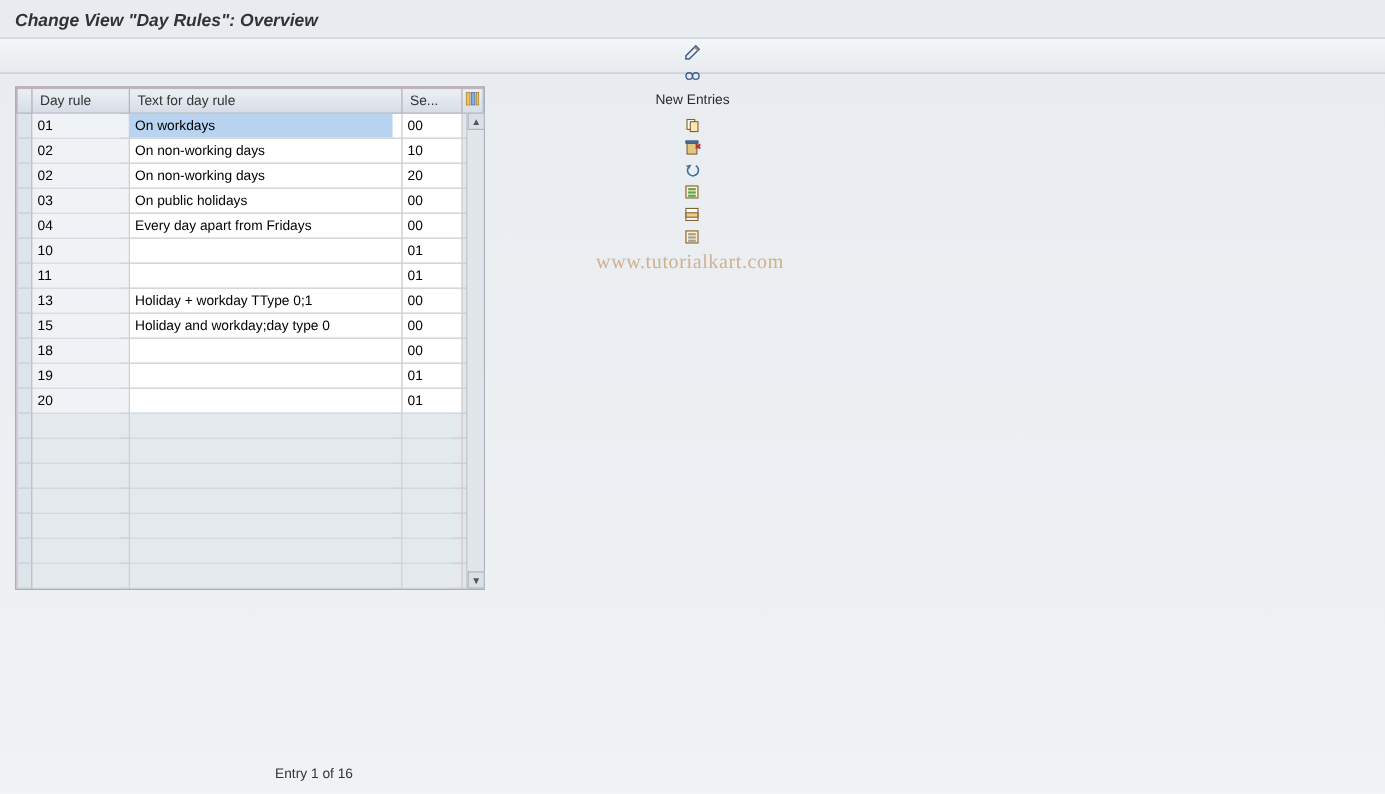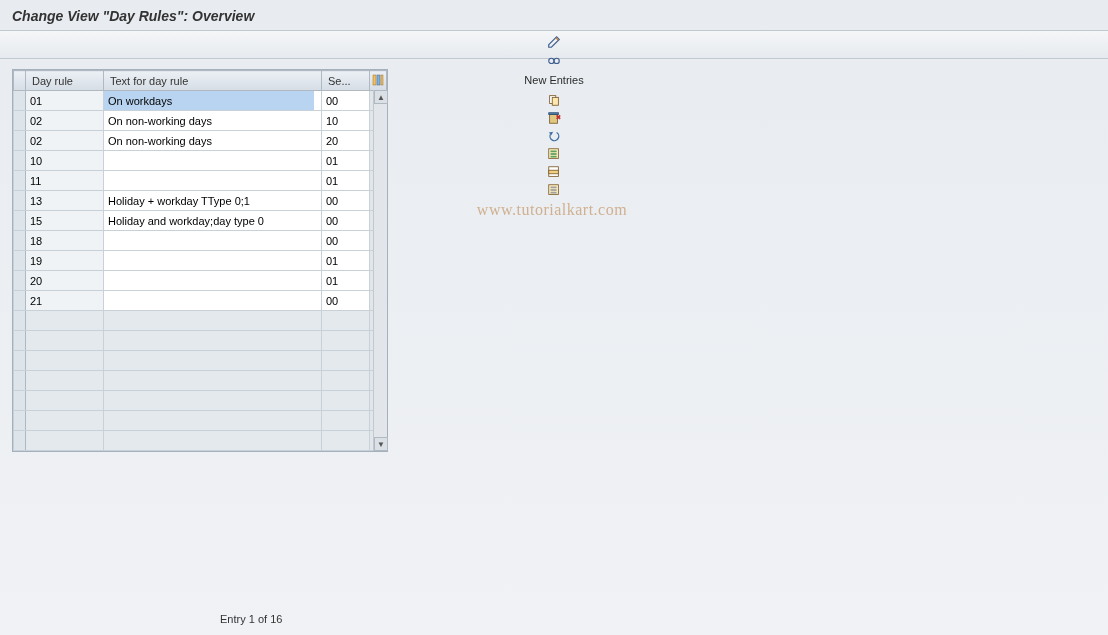--- a/index.html
+++ b/index.html
@@ -259,20 +259,34 @@
           </tr>
           <tr>
             <td class="rowhead"></td>
             <td class="code-cell"><input value="02" style=""></td>
             <td class="text-cell"><input value="On non-working days" style=""></td>
             <td class="se-cell"><input value="20" style=""></td>
             <td style="background:#e2e6ea;border-left:1px solid #c0c8d0;"></td>
           </tr>
           <tr>
             <td class="rowhead"></td>
+            <td class="code-cell"><input value="03" style=""></td>
+            <td class="text-cell"><input value="On public holidays" style=""></td>
+            <td class="se-cell"><input value="00" style=""></td>
+            <td style="background:#e2e6ea;border-left:1px solid #c0c8d0;"></td>
+          </tr>
+          <tr>
+            <td class="rowhead"></td>
+            <td class="code-cell"><input value="04" style=""></td>
+            <td class="text-cell"><input value="Every day apart from Fridays" style=""></td>
+            <td class="se-cell"><input value="00" style=""></td>
+            <td style="background:#e2e6ea;border-left:1px solid #c0c8d0;"></td>
+          </tr>
+          <tr>
+            <td class="rowhead"></td>
             <td class="code-cell"><input value="10" style=""></td>
             <td class="text-cell"><input value="" style=""></td>
             <td class="se-cell"><input value="01" style=""></td>
             <td style="background:#e2e6ea;border-left:1px solid #c0c8d0;"></td>
           </tr>
           <tr>
             <td class="rowhead"></td>
             <td class="code-cell"><input value="11" style=""></td>
             <td class="text-cell"><input value="" style=""></td>
             <td class="se-cell"><input value="01" style=""></td>
@@ -304,27 +318,20 @@
             <td class="code-cell"><input value="19" style=""></td>
             <td class="text-cell"><input value="" style=""></td>
             <td class="se-cell"><input value="01" style=""></td>
             <td style="background:#e2e6ea;border-left:1px solid #c0c8d0;"></td>
           </tr>
           <tr>
             <td class="rowhead"></td>
             <td class="code-cell"><input value="20" style=""></td>
             <td class="text-cell"><input value="" style=""></td>
             <td class="se-cell"><input value="01" style=""></td>
-            <td style="background:#e2e6ea;border-left:1px solid #c0c8d0;"></td>
-          </tr>
-          <tr>
-            <td class="rowhead"></td>
-            <td class="code-cell"><input value="21" style=""></td>
-            <td class="text-cell"><input value="" style=""></td>
-            <td class="se-cell"><input value="00" style=""></td>
             <td style="background:#e2e6ea;border-left:1px solid #c0c8d0;"></td>
           </tr>
           <tr>
             <td class="rowhead"></td>
             <td class="code-cell empty-row"><input value="" style=""></td>
             <td class="text-cell empty-row"><input value="" style=""></td>
             <td class="se-cell empty-row"><input value="" style=""></td>
             <td style="background:#e2e6ea;border-left:1px solid #c0c8d0;"></td>
           </tr>
           <tr>

